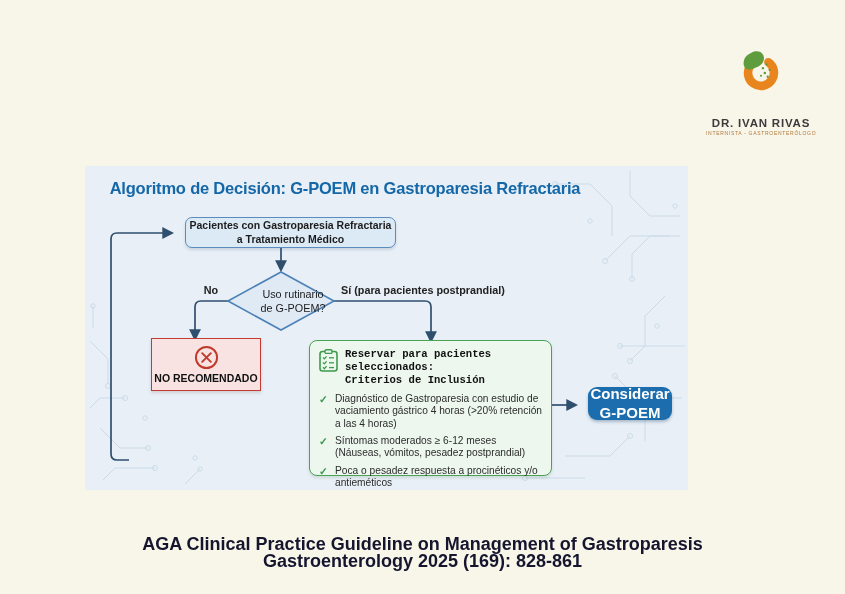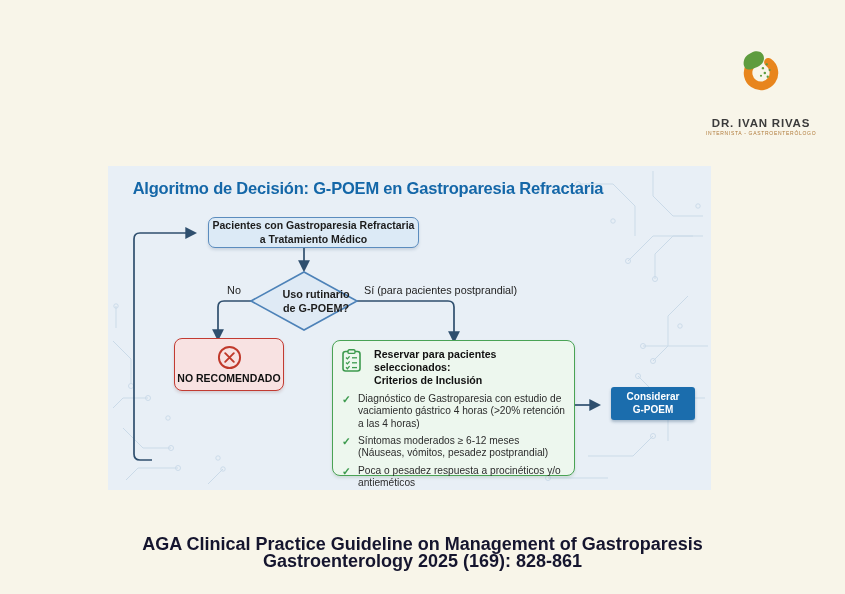--- a/index.html
+++ b/index.html
@@ -8,57 +8,57 @@
 
   .page { position:absolute; inset:0; background:#f8f5e9; }
 
   
   .logo { position:absolute; left:706px; top:48px; width:110px; text-align:center; }
   .logo-icon { width:46px; height:46px; display:block; margin:0 auto 2px; }
   .logo-name { font-size:11.5px; font-weight:bold; color:#3b3b3b; letter-spacing:0.8px; white-space:nowrap;margin-top:23px; }
   .logo-subtitle { font-size:5px; color:#b07a3a; letter-spacing:0.7px; margin-top:1px; white-space:nowrap; }
 
   
-  .panel { position:absolute; left:108px; top:166px; width:603px; height:324px; background:#e8eff6; }
+  .panel { position:absolute; left:85px; top:166px; width:603px; height:324px; background:#e8eff6; }
   .panel svg.bg { position:absolute; inset:0; z-index:1; }
   .flow-title { position:absolute; left:0; top:13px; width:520px; text-align:center;
     font-size:16.5px; font-weight:bold; color:#1467a8; letter-spacing:-0.2px; white-space:nowrap; z-index:2; }
 
   .node { position:absolute; z-index:3; display:flex; flex-direction:column; align-items:center; justify-content:center; text-align:center;margin-left:12px; }
 
   .start-box { left:88px; top:51px; width:211px; height:31px; background:#dceaf6; border:1.5px solid #5b8cbe;
     border-radius:7px; font-size:10.5px; font-weight:bold; color:#1c1c1c; line-height:1.3;
     box-shadow:0 2px 3px rgba(60,90,120,0.18); }
 
-  .decision-text { left:143px; top:106px; width:106px; height:58px; font-size:10.8px; font-weight:bold;
+  .decision-text { left:143px; top:106px; width:106px; height:58px; font-size:10.8px; font-weight:normal;
     color:#1c1c1c; line-height:1.3; background:transparent; }
 
-  .branch-label { position:absolute; z-index:3; font-size:10.8px; color:#222; }
+  .branch-label { position:absolute; z-index:3; font-size:10.8px; color:#222;font-weight:bold; }
   .label-no { left:108px; top:118px; width:36px; text-align:center; }
   .label-yes { left:256px; top:118px; white-space:nowrap; }
 
   .red-box { left:54px; top:172px; width:110px; height:53px; background:#f8e2e2; border:1.6px solid #c23b32;
-    border-radius:8px; box-shadow:0 2px 3px rgba(120,60,60,0.18); }
+    border-radius:0; box-shadow:0 2px 3px rgba(120,60,60,0.18); }
   .red-box .x-icon { width:25px; height:25px; margin-bottom:2px; }
   .red-box .red-label { font-size:10.5px; font-weight:bold; color:#111; }
 
   .continue-box { left:44px; top:278px; width:127px; height:34px; background:#d9e7f4; border:1.5px solid #4d82b8;
     border-radius:8px; font-size:10.3px; color:#222; line-height:1.3; box-shadow:0 2px 3px rgba(60,90,120,0.15); }
 
   .green-box { left:224px; top:174px; width:243px; height:136px; background:#edf7ee; border:1.6px solid #4aa355;
     border-radius:8px; z-index:3; position:absolute; padding:7px 9px 6px 9px; text-align:left;
     box-shadow:0 2px 3px rgba(60,110,60,0.15); }
-  .green-header { display:flex; align-items:flex-start; gap:13px; margin-bottom:5px; }
+  .green-header { display:flex; align-items:flex-start; gap:7px; margin-bottom:5px;font-family:Liberation Mono, monospace; }
   .green-header .clip-icon { width:19px; height:23px; flex:0 0 auto; margin-top:1px; }
   .green-header .hdr-text { font-size:10.6px; font-weight:bold; color:#111; line-height:1.25; }
   .check-item { display:flex; gap:5px; font-size:10.2px; color:#2c2c2c; line-height:1.22; margin-bottom:5px; }
   .check-item .check { color:#3d9a4e; font-weight:bold; font-size:10.5px; flex:0 0 11px; }
 
-  .consider-btn { left:491px; top:221px; width:84px; height:33px; background:#1b6dad; border-radius:3px;
-    color:#ffffff; font-size:10px; font-weight:bold; line-height:1.25;
+  .consider-btn { left:491px; top:221px; width:84px; height:33px; background:#1b6dad; border-radius:9px;
+    color:#ffffff; font-size:15px; font-weight:bold; line-height:1.25;
     box-shadow:0 2px 3px rgba(20,60,100,0.3); }
 
   
   .citation { position:absolute; left:0; top:536px; width:845px; text-align:center;
     font-size:18px; font-weight:bold; color:#15152e; line-height:17px; }
 </style>
 </head>
 <body>
 
 <div class="page">

